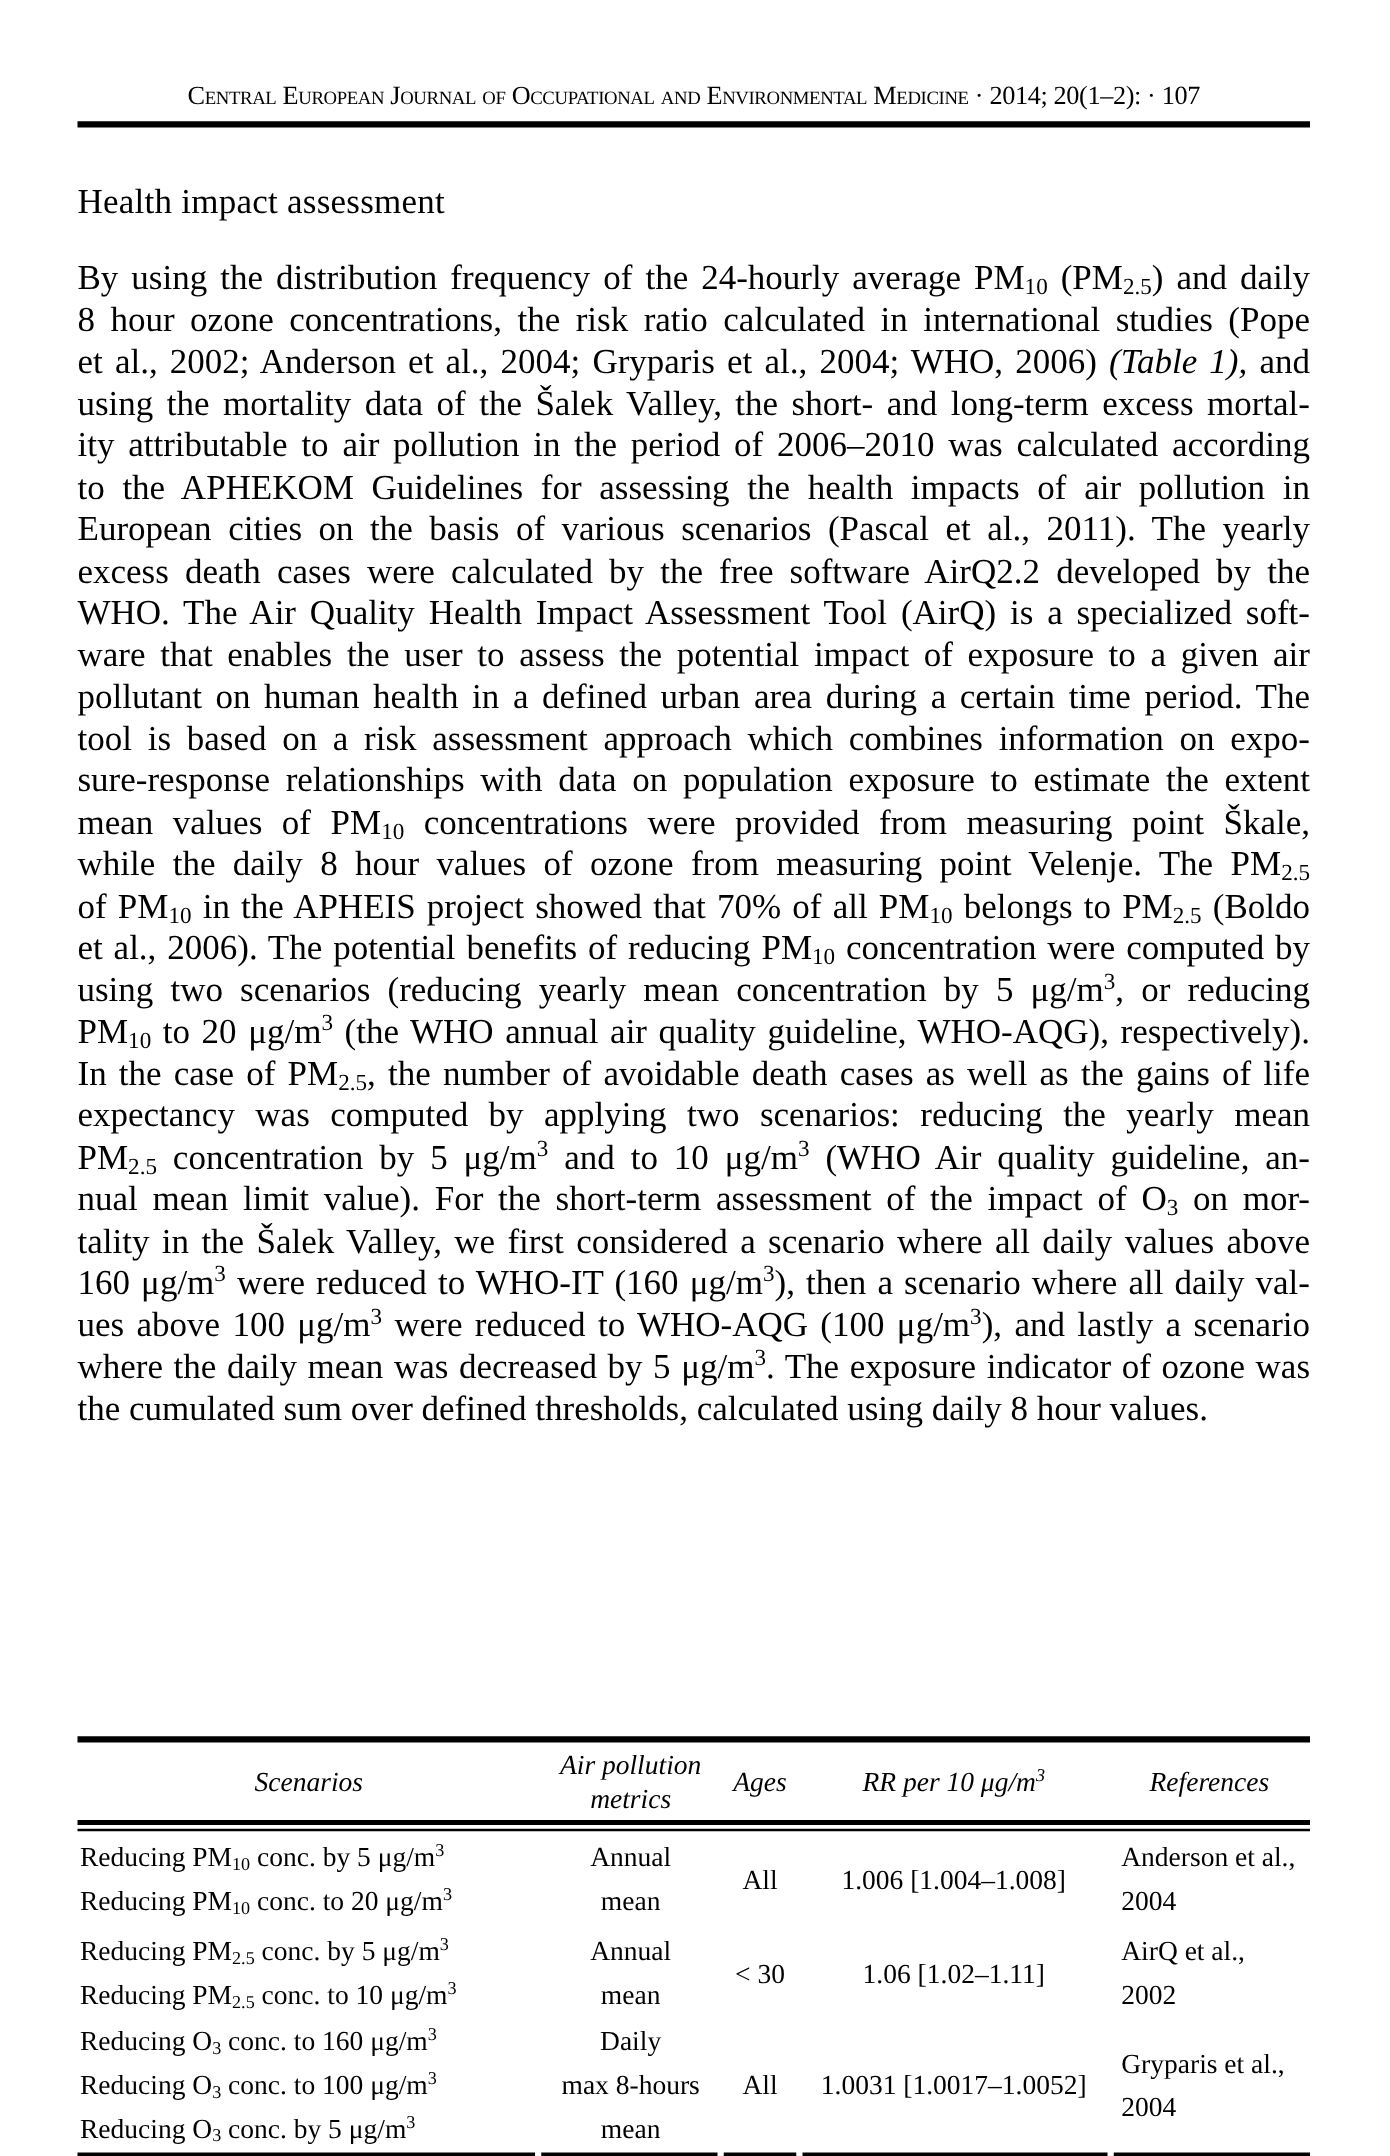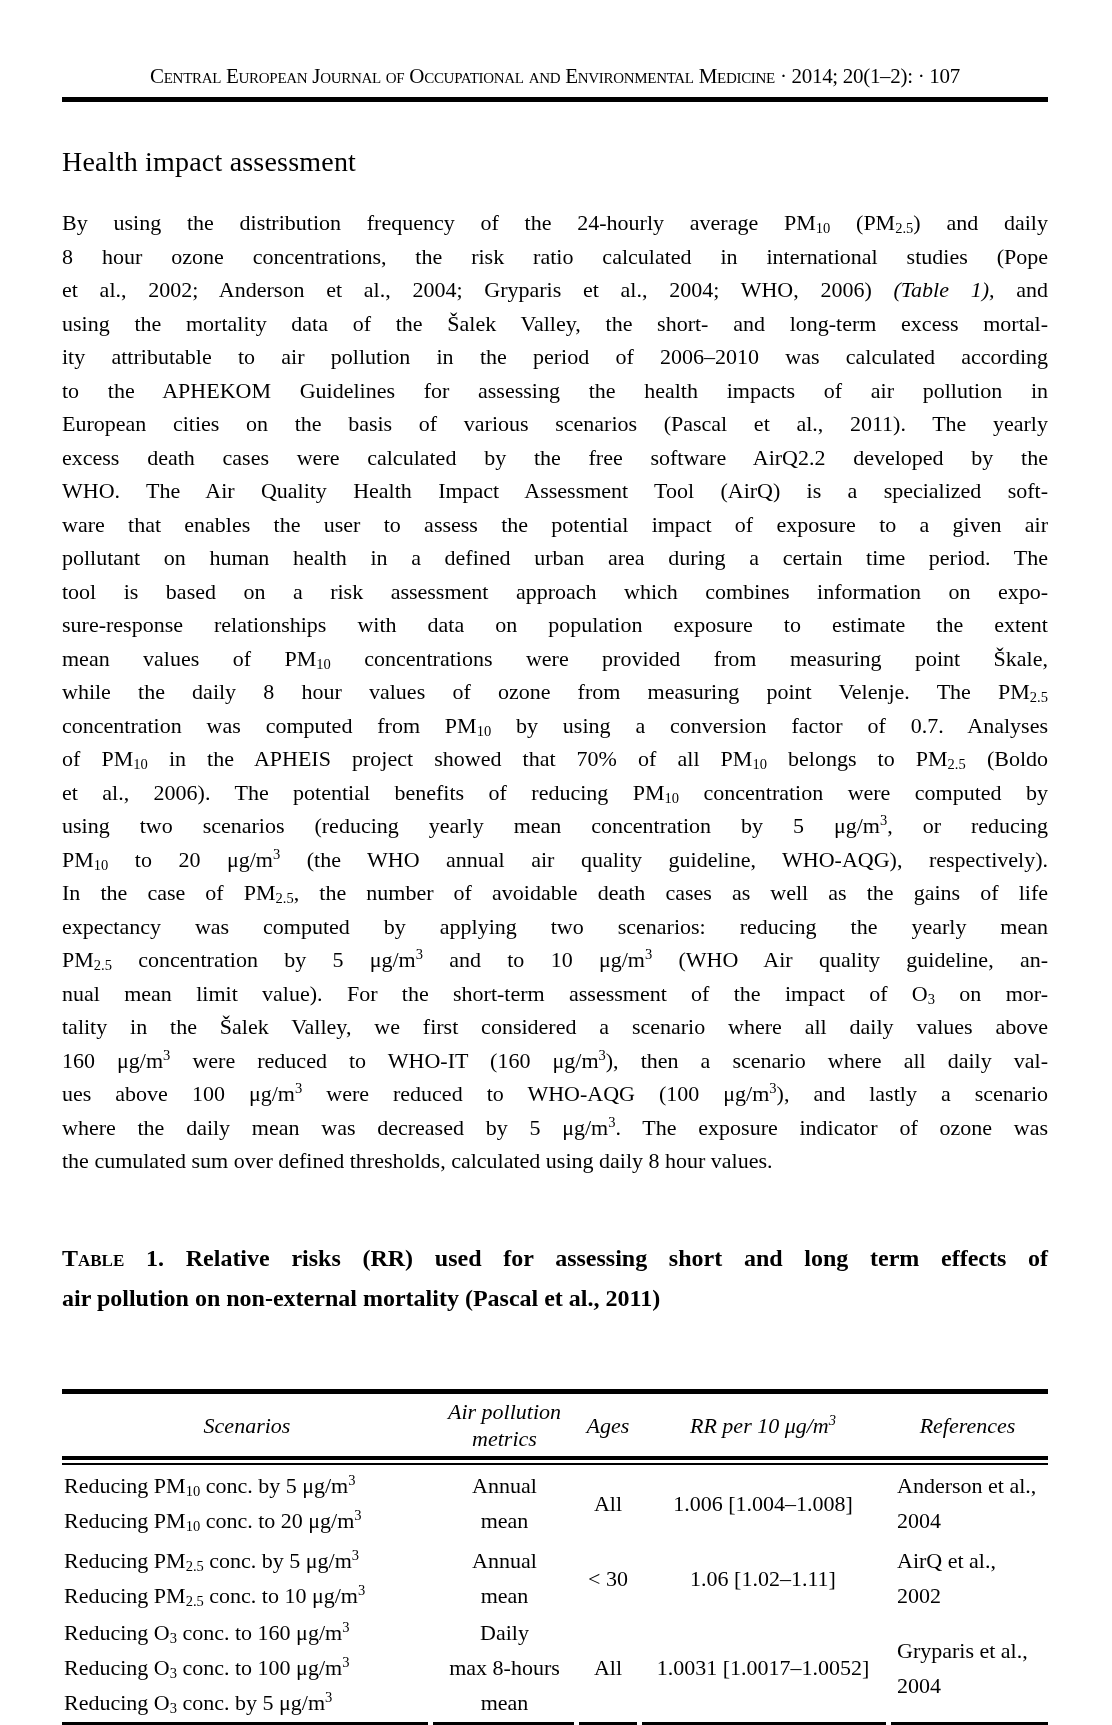--- a/index.html
+++ b/index.html
@@ -2,21 +2,21 @@
 <html><head>
 <meta charset="utf-8">
 <style>
   html,body{margin:0;padding:0;background:#fff;}
   body{width:1112px;height:1725px;position:relative;font-family:"Liberation Serif","DejaVu Serif",serif;color:#000;}
   .page{position:relative;width:1112px;height:1725px;background:#fff;overflow:hidden;}
   .sc{font-variant:small-caps;}
   .journal-header{position:absolute;top:64px;left:62px;width:986px;text-align:center;font-size:21px;white-space:nowrap;letter-spacing:-0.3px;}
   .header-rule{position:absolute;top:97px;left:62px;width:986px;height:5px;background:#000;}
   .section-heading{position:absolute;top:146px;left:62px;margin:0;font-size:28px;font-weight:normal;letter-spacing:0.2px;}
-  .paragraph{position:absolute;top:206px;left:62px;width:986px;font-size:22px;font-family:Liberation Serif, serif;}
+  .paragraph{position:absolute;top:206px;left:62px;width:986px;font-size:28px;font-family:Liberation Serif, serif;}
   .pline{line-height:33.5px;text-align:justify;text-align-last:justify;white-space:normal;}
   .pline.last{text-align-last:left;}
   sub{font-size:66%;line-height:0;vertical-align:-0.22em;}
   sup{font-size:66%;line-height:0;vertical-align:0.55em;}
   em{font-style:italic;margin-top:44px;}
   .caption{position:absolute;top:1238px;left:62px;width:986px;font-size:24px;font-weight:bold;}
   .cap-line{line-height:40px;text-align:justify;text-align-last:justify;}
   .cap-line.last{text-align-last:left;}
   .table-block{position:absolute;top:1389px;left:62px;width:986px;}
   .rule-thick{height:5px;background:#000;}
@@ -54,40 +54,35 @@
       <div class="pline">to the APHEKOM Guidelines for assessing the health impacts of air pollution in</div>
       <div class="pline">European cities on the basis of various scenarios (Pascal et al., 2011). The yearly</div>
       <div class="pline">excess death cases were calculated by the free software AirQ2.2 developed by the</div>
       <div class="pline">WHO. The Air Quality Health Impact Assessment Tool (AirQ) is a specialized soft-</div>
       <div class="pline">ware that enables the user to assess the potential impact of exposure to a given air</div>
       <div class="pline">pollutant on human health in a defined urban area during a certain time period. The</div>
       <div class="pline">tool is based on a risk assessment approach which combines information on expo-</div>
       <div class="pline">sure-response relationships with data on population exposure to estimate the extent</div>
       <div class="pline">mean values of PM<sub>10</sub> concentrations were provided from measuring point Škale,</div>
       <div class="pline">while the daily 8 hour values of ozone from measuring point Velenje. The PM<sub>2.5</sub></div>
-      <div class="pline">concentration was computed from PM<sub>10</sub> by using a conversion factor of 0.7. Analyses</div>
       <div class="pline">of PM<sub>10</sub> in the APHEIS project showed that 70% of all PM<sub>10</sub> belongs to PM<sub>2.5</sub> (Boldo</div>
       <div class="pline">et al., 2006). The potential benefits of reducing PM<sub>10</sub> concentration were computed by</div>
       <div class="pline">using two scenarios (reducing yearly mean concentration by 5 μg/m<sup>3</sup>, or reducing</div>
       <div class="pline">PM<sub>10</sub> to 20 μg/m<sup>3</sup> (the WHO annual air quality guideline, WHO-AQG), respectively).</div>
       <div class="pline">In the case of PM<sub>2.5</sub>, the number of avoidable death cases as well as the gains of life</div>
       <div class="pline">expectancy was computed by applying two scenarios: reducing the yearly mean</div>
       <div class="pline">PM<sub>2.5</sub> concentration by 5 μg/m<sup>3</sup> and to 10 μg/m<sup>3</sup> (WHO Air quality guideline, an-</div>
       <div class="pline">nual mean limit value). For the short-term assessment of the impact of O<sub>3</sub> on mor-</div>
       <div class="pline">tality in the Šalek Valley, we first considered a scenario where all daily values above</div>
       <div class="pline">160 μg/m<sup>3</sup> were reduced to WHO-IT (160 μg/m<sup>3</sup>), then a scenario where all daily val-</div>
       <div class="pline">ues above 100 μg/m<sup>3</sup> were reduced to WHO-AQG (100 μg/m<sup>3</sup>), and lastly a scenario</div>
       <div class="pline">where the daily mean was decreased by 5 μg/m<sup>3</sup>. The exposure indicator of ozone was</div>
       <div class="pline last">the cumulated sum over defined thresholds, calculated using daily 8 hour values.</div>
     </div>
 
-  <div class="caption">
-      <div class="cap-line"><span class="sc">Table</span> 1. Relative risks (RR) used for assessing short and long term effects of</div>
-      <div class="cap-line last">air pollution on non-external mortality (Pascal et al., 2011)</div>
-    </div>
 
   <div class="table-block">
     <div class="rule-thick"></div>
 
     <table>
       <colgroup>
           <col style="width:370px">
           <col style="width:145px">
           <col style="width:62px">
           <col style="width:248px">

